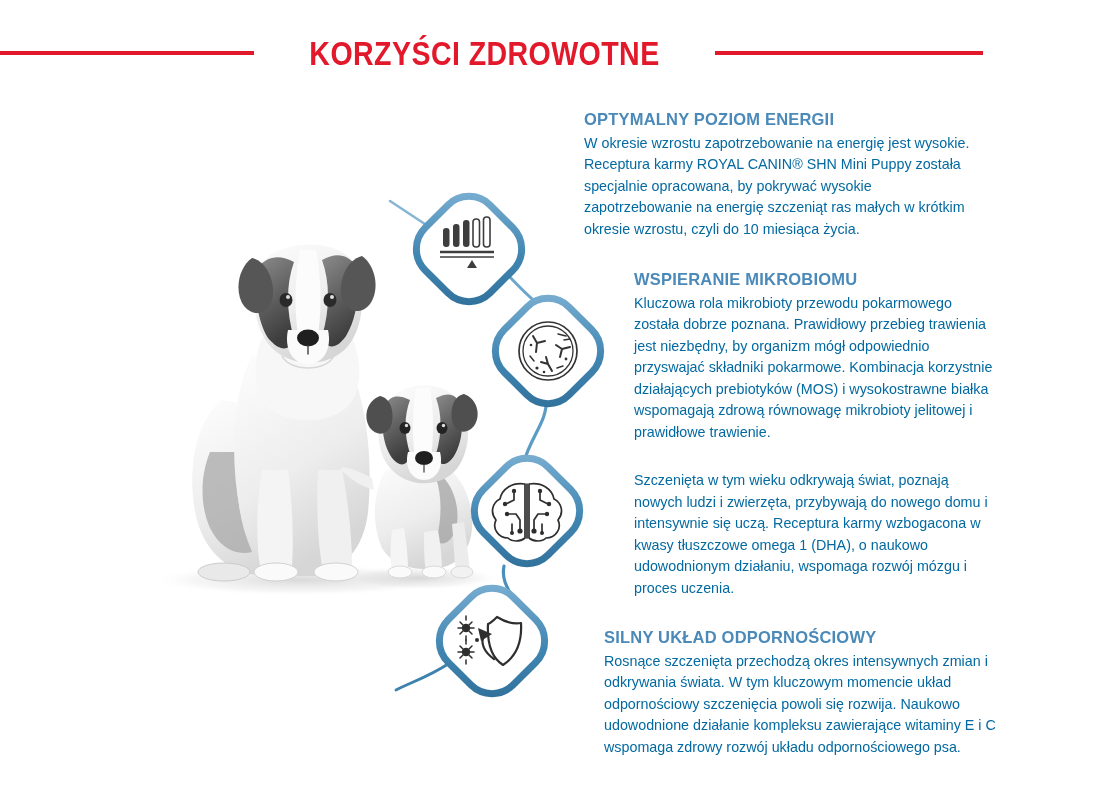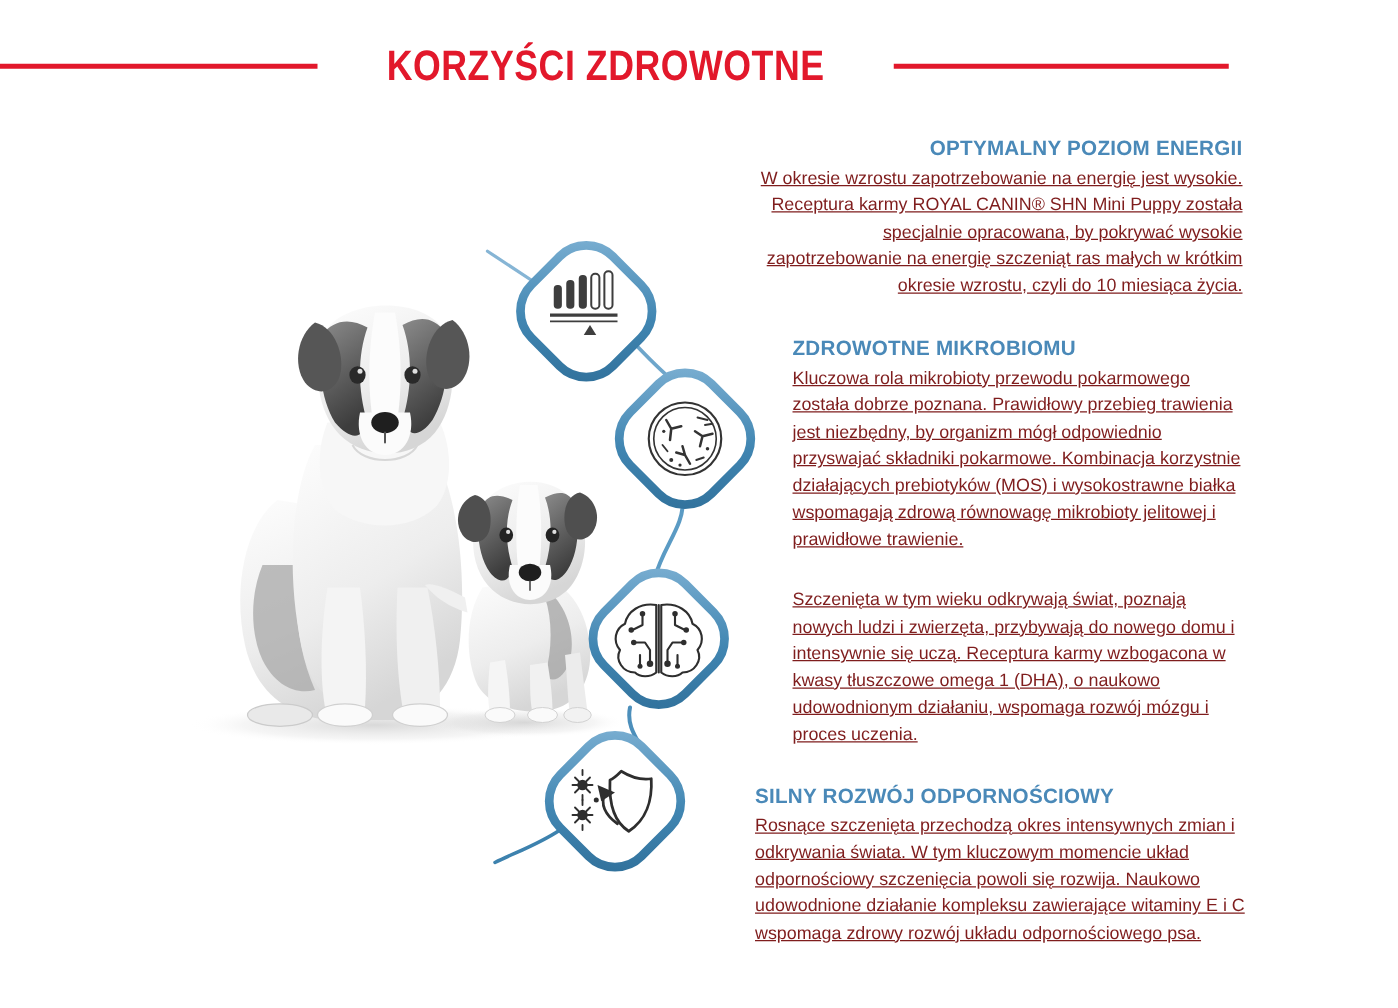--- a/index.html
+++ b/index.html
@@ -58,25 +58,24 @@
     font-size: 16.5px;
     font-weight: 700;
     letter-spacing: 0.2px;
     color: #4a89b8;
     line-height: 1.2;
   }
   .benefit p {
     margin: 0;
     font-size: 14.3px;
     line-height: 21.5px;
-    color: #7f1d1d;
-    text-decoration: underline;
-  }
-
-  #b-energy    { left: 604px; top: 110px;  width: 390px; text-align: right; }
+    color: #0369a1;
+  }
+
+  #b-energy    { left: 584px; top: 110px;  width: 390px; }
   #b-microbiome{ left: 634px; top: 270px;  width: 366px; }
   #b-brain     { left: 634px; top: 470px;  width: 366px; }
   #b-immunity  { left: 604px; top: 628px;  width: 396px; }
 
   
   #stage {
     position: absolute;
     left: 0;
     top: 0;
     width: 1118px;
@@ -325,26 +324,26 @@
 
     </svg>
   </div>
 
   <div class="benefit" id="b-energy">
     <h2>OPTYMALNY POZIOM ENERGII</h2>
     <p>W okresie wzrostu zapotrzebowanie na energię jest wysokie. Receptura karmy ROYAL CANIN® SHN Mini Puppy została specjalnie opracowana, by pokrywać wysokie zapotrzebowanie na energię szczeniąt ras małych w krótkim okresie wzrostu, czyli do 10 miesiąca życia.</p>
   </div>
 
   <div class="benefit" id="b-microbiome">
-    <h2>ZDROWOTNE MIKROBIOMU</h2>
+    <h2>WSPIERANIE MIKROBIOMU</h2>
     <p>Kluczowa rola mikrobioty przewodu pokarmowego została dobrze poznana. Prawidłowy przebieg trawienia jest niezbędny, by organizm mógł odpowiednio przyswajać składniki pokarmowe. Kombinacja korzystnie działających prebiotyków (MOS) i wysokostrawne białka wspomagają zdrową równowagę mikrobioty jelitowej i prawidłowe trawienie.</p>
   </div>
 
   <div class="benefit" id="b-brain">
     <p>Szczenięta w tym wieku odkrywają świat, poznają nowych ludzi i zwierzęta, przybywają do nowego domu i intensywnie się uczą. Receptura karmy wzbogacona w kwasy tłuszczowe omega 1 (DHA), o naukowo udowodnionym działaniu, wspomaga rozwój mózgu i proces uczenia.</p>
   </div>
 
   <div class="benefit" id="b-immunity">
-    <h2>SILNY ROZWÓJ ODPORNOŚCIOWY</h2>
+    <h2>SILNY UKŁAD ODPORNOŚCIOWY</h2>
     <p>Rosnące szczenięta przechodzą okres intensywnych zmian i odkrywania świata. W tym kluczowym momencie układ odpornościowy szczenięcia powoli się rozwija. Naukowo udowodnione działanie kompleksu zawierające witaminy E i C wspomaga zdrowy rozwój układu odpornościowego psa.</p>
   </div>
 
 </div>
 
 </body></html>

